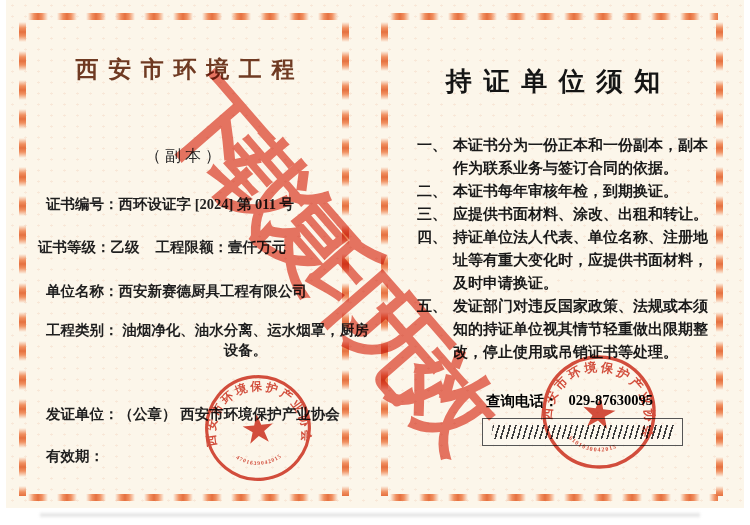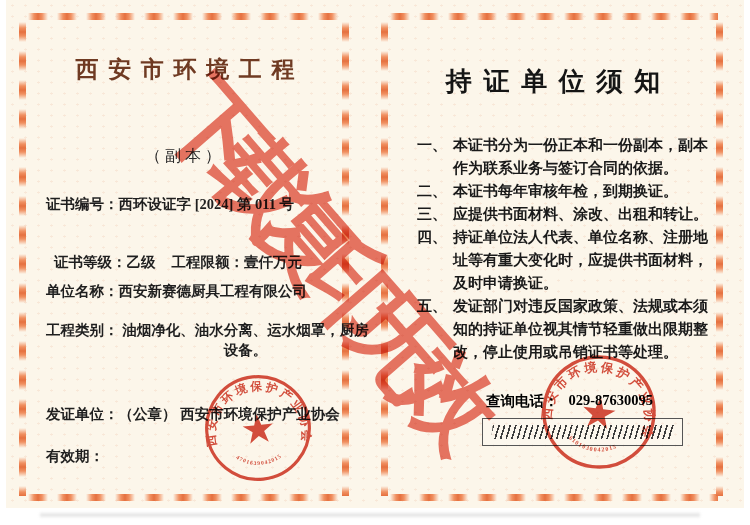--- a/index.html
+++ b/index.html
@@ -101,21 +101,21 @@
   </div>
 
   <div class="org-title">西安市环境工程</div>
   <div class="copy-label">（副本）</div>
 
   <div class="field-row" style="left:46px; top:194px;">
     <span class="lbl">证书编号：</span>
     <span class="val">西环设证字 [2024] 第 011 号</span>
   </div>
 
-  <div class="field-row" style="left:54px; top:237px;margin-top:15px;">
+  <div class="field-row" style="left:38px; top:237px;">
     <span class="lbl">证书等级：</span>
     <span class="val">乙级</span>
     <span class="pair-gap"></span>
     <span class="lbl">工程限额：</span>
     <span class="val">壹仟万元</span>
   </div>
 
   <div class="field-row" style="left:46px; top:281px;">
     <span class="lbl">单位名称：</span>
     <span class="val">西安新赛德厨具工程有限公司</span>

